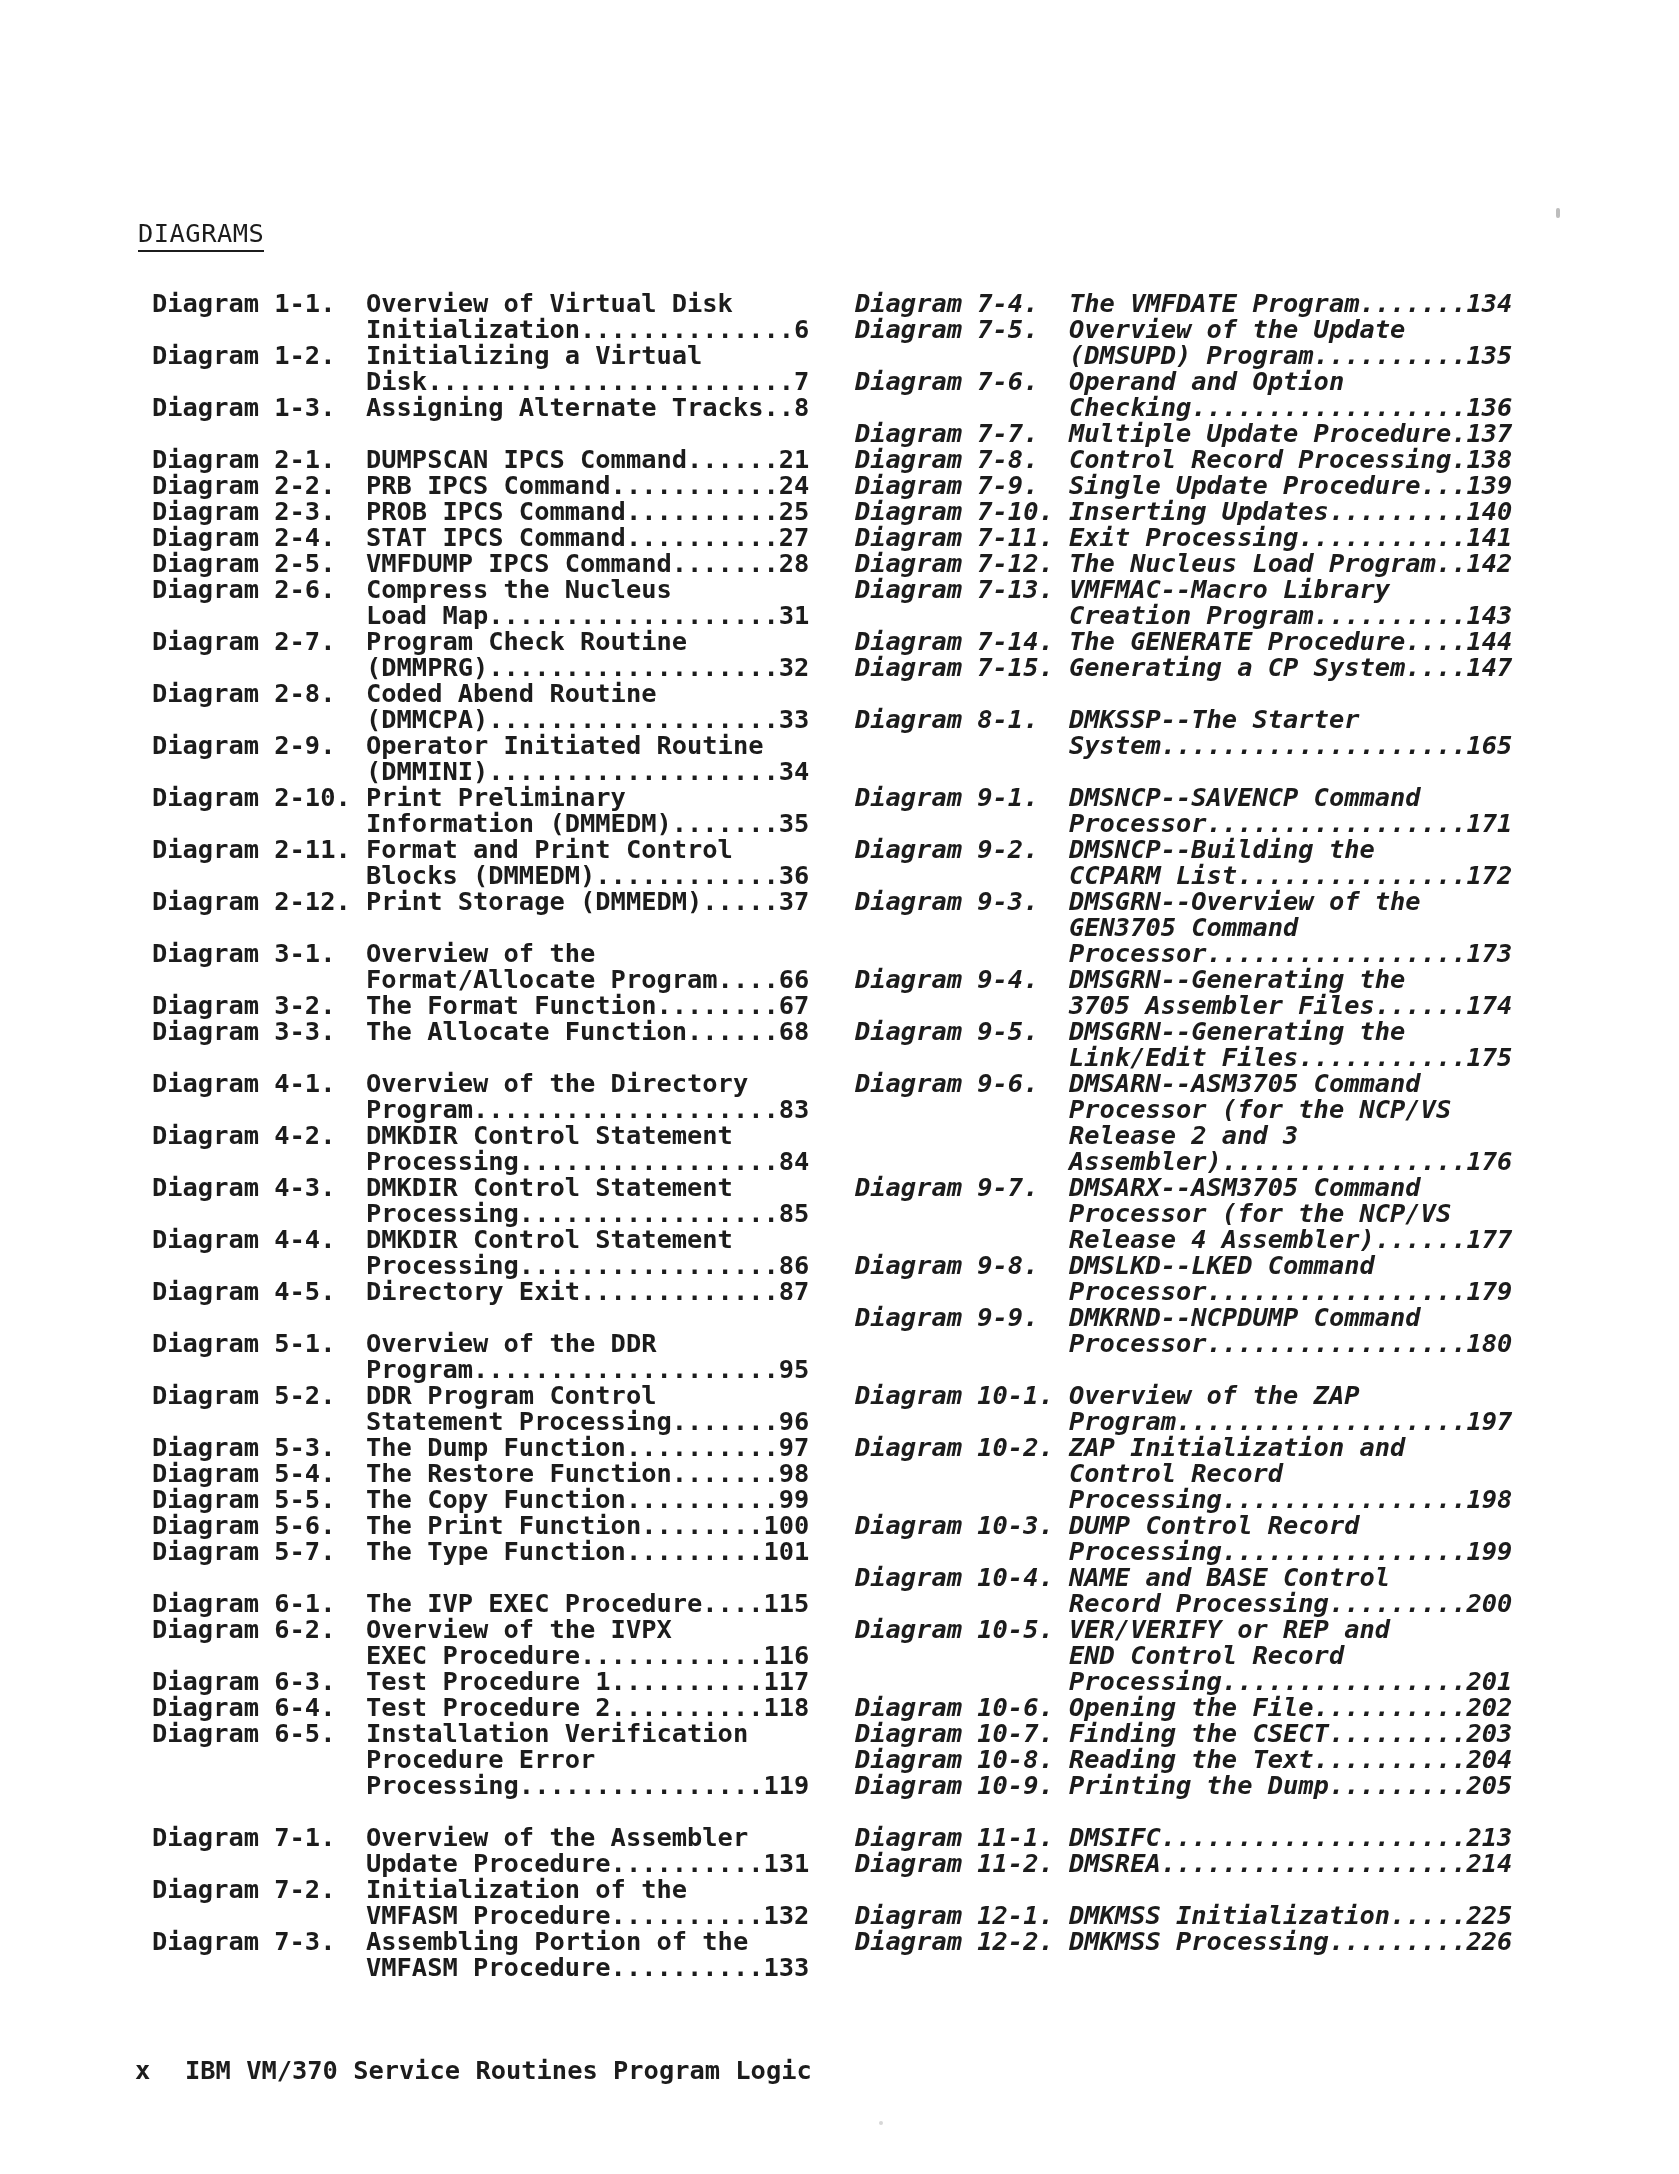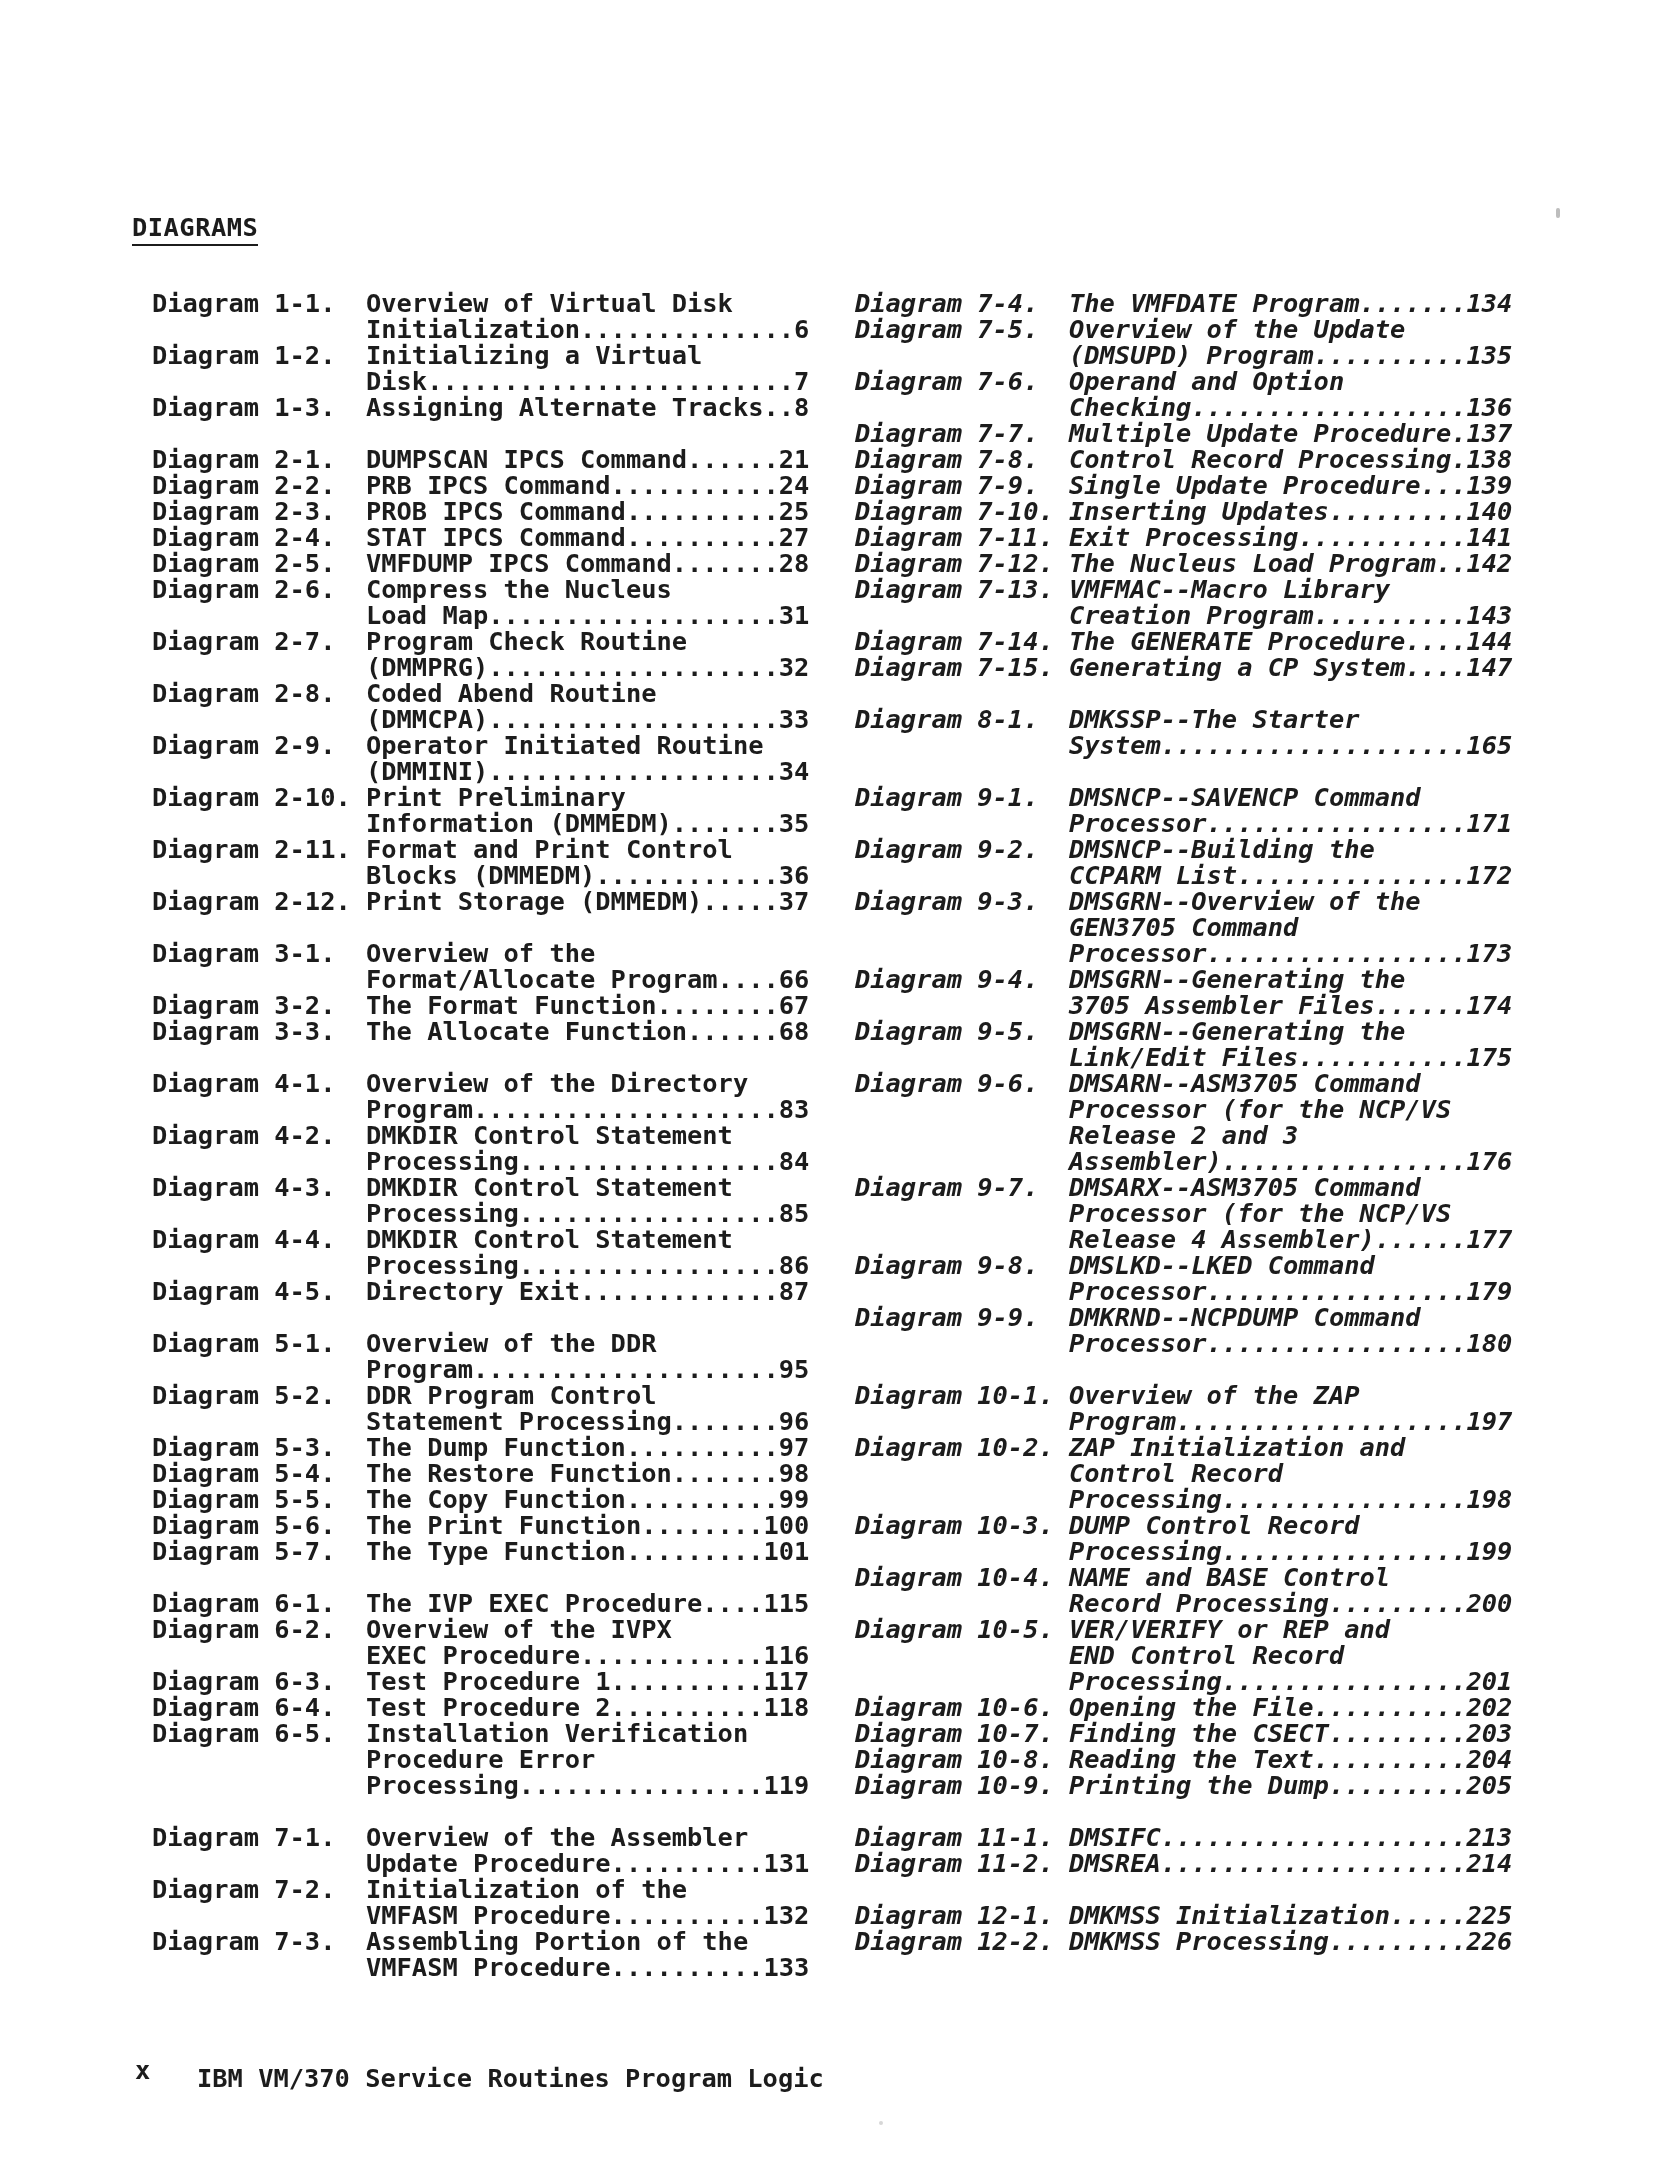--- a/index.html
+++ b/index.html
@@ -13,24 +13,24 @@
     height: 2174px;
     background: #ffffff;
     overflow: hidden;
     font-family: "DejaVu Sans Mono", "Liberation Mono", monospace;
     color: #1c1c1c;
   }
   .heading {
     position: absolute;
     left: 132px;
     top: 214px;
-    margin: 0;
+    margin: 6px;
     font-size: 25.4px;
     line-height: 26px;
-    font-weight: 700;
+    font-weight: 400;
     letter-spacing: 0.5px;
     white-space: pre;
   }
   .heading .u {
     border-bottom: 2.8px solid #1c1c1c;
     padding-bottom: 1.9px;
   }
   .col {
     position: absolute;
     top: 290px;
@@ -50,21 +50,21 @@
     position: absolute;
     top: 2057px;
     left: 0;
     width: 100%;
     font-size: 25.4px;
     line-height: 26px;
     font-weight: 700;
     white-space: pre;
   }
   .footer .pnum   { position: absolute; left: 135px; top: 0; }
-  .footer .ftitle { position: absolute; left: 197px; top: 0; margin-top: 8px; }
+  .footer .ftitle { position: absolute; left: 185px; top: 0; }
   .speck {
     position: absolute;
     background: #9a9a9a;
     opacity: 0.65;
   }
   .speck-1 {
     left: 1556px; top: 208px;
     width: 3.8px; height: 10.4px;
     border-radius: 1.9px;
   }

